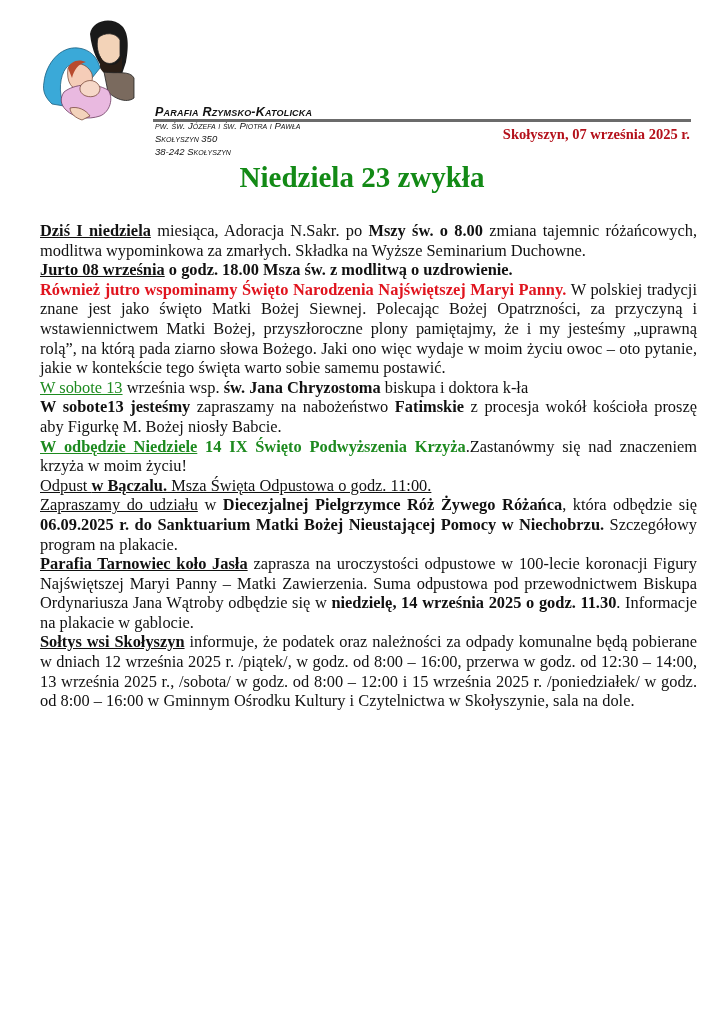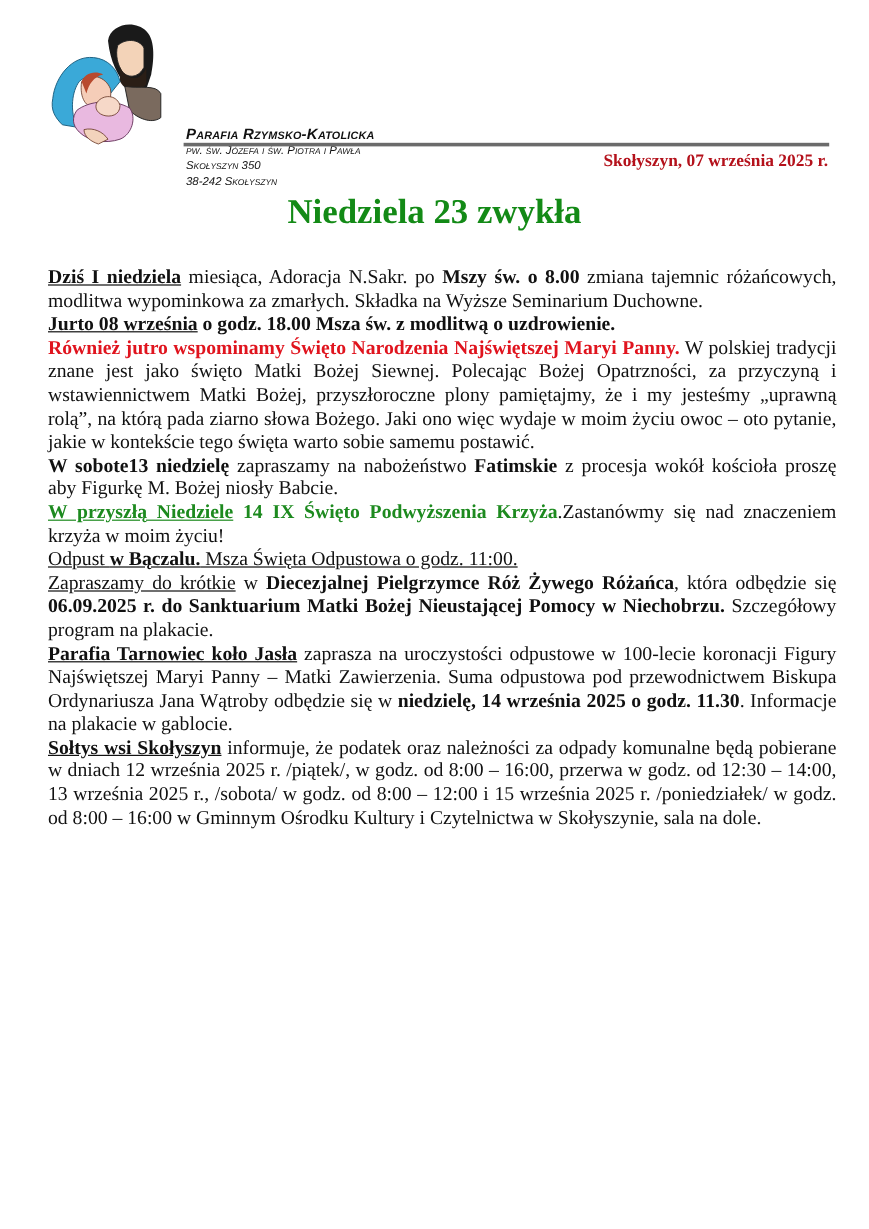--- a/index.html
+++ b/index.html
@@ -57,25 +57,26 @@
 <div class="title">Niedziela  23 zwykła</div>
 
 <div class="body">
   <p><span class="b u">Dziś I niedziela</span><span> miesiąca, Adoracja N.Sakr. po </span><span class="b">Mszy św.  o 8.00</span><span> zmiana tajemnic różańcowych, modlitwa wypominkowa za zmarłych. Składka na Wyższe Seminarium Duchowne.</span></p>
 
   <p class="b"><span class="u">Jurto 08 września</span><span> o godz. 18.00 Msza św. z modlitwą o uzdrowienie.</span></p>
 
   <p><span class="b red">Również jutro wspominamy Święto Narodzenia Najświętszej Maryi Panny.</span><span> W polskiej tradycji znane jest jako święto Matki Bożej Siewnej. Polecając Bożej Opatrzności, za przyczyną i  wstawiennictwem Matki Bożej, przyszłoroczne plony pamiętajmy, że i my jesteśmy „uprawną rolą”, na którą pada ziarno słowa Bożego. Jaki ono więc wydaje w moim życiu owoc – oto pytanie, jakie w kontekście tego święta warto sobie samemu postawić.</span></p>
 
 
+  <p><span class="u green">W sobote 13</span><span> września wsp. </span><span class="b">św. Jana Chryzostoma</span><span> biskupa i doktora k-ła</span></p>
 
-  <p><span class="b">W sobote13 niedzielę</span><span>  zapraszamy na nabożeństwo </span><span class="b">Fatimskie</span><span> z procesja wokół kościoła proszę aby Figurkę M. Bożej niosły Babcie.</span></p>
+  <p><span class="b">W sobote13 jesteśmy</span><span>  zapraszamy na nabożeństwo </span><span class="b">Fatimskie</span><span> z procesja wokół kościoła proszę aby Figurkę M. Bożej niosły Babcie.</span></p>
 
-  <p><span class="b u green">W przyszłą Niedziele</span><span class="b green"> 14 IX Święto Podwyższenia Krzyża</span><span>.Zastanówmy się nad znaczeniem krzyża w moim życiu!</span></p>
+  <p><span class="b u green">W odbędzie Niedziele</span><span class="b green"> 14 IX Święto Podwyższenia Krzyża</span><span>.Zastanówmy się nad znaczeniem krzyża w moim życiu!</span></p>
 
   <p class="u"><span>Odpust </span><span class="b">w Bączalu.</span><span> Msza Święta Odpustowa o godz. 11:00.</span></p>
 
-  <p><span class="u">Zapraszamy do krótkie</span><span> w </span><span class="b">Diecezjalnej Pielgrzymce Róż Żywego Różańca</span><span>, która odbędzie się </span><span class="b">06.09.2025 r. do Sanktuarium Matki Bożej Nieustającej Pomocy w Niechobrzu.</span><span> Szczegółowy program na plakacie.</span></p>
+  <p><span class="u">Zapraszamy do udziału</span><span> w </span><span class="b">Diecezjalnej Pielgrzymce Róż Żywego Różańca</span><span>, która odbędzie się </span><span class="b">06.09.2025 r. do Sanktuarium Matki Bożej Nieustającej Pomocy w Niechobrzu.</span><span> Szczegółowy program na plakacie.</span></p>
 
   <p><span class="b u">Parafia Tarnowiec koło Jasła</span><span> zaprasza na uroczystości odpustowe w 100-lecie koronacji Figury Najświętszej Maryi Panny – Matki Zawierzenia. Suma odpustowa pod przewodnictwem Biskupa Ordynariusza Jana Wątroby odbędzie się w </span><span class="b">niedzielę, 14 września 2025 o godz. 11.30</span><span>. Informacje na plakacie w gablocie.</span></p>
 
   <p><span class="b u">Sołtys wsi Skołyszyn</span><span> informuje, że podatek oraz należności za odpady komunalne będą pobierane  w dniach 12 września 2025 r. /piątek/, w godz. od 8:00 – 16:00, przerwa w godz. od 12:30 – 14:00, 13 września 2025 r., /sobota/ w godz. od 8:00 – 12:00 i 15 września 2025 r. /poniedziałek/ w godz. od 8:00 – 16:00 w Gminnym Ośrodku Kultury i Czytelnictwa w Skołyszynie, sala na dole.</span></p>
 </div>
 
 </body></html>

